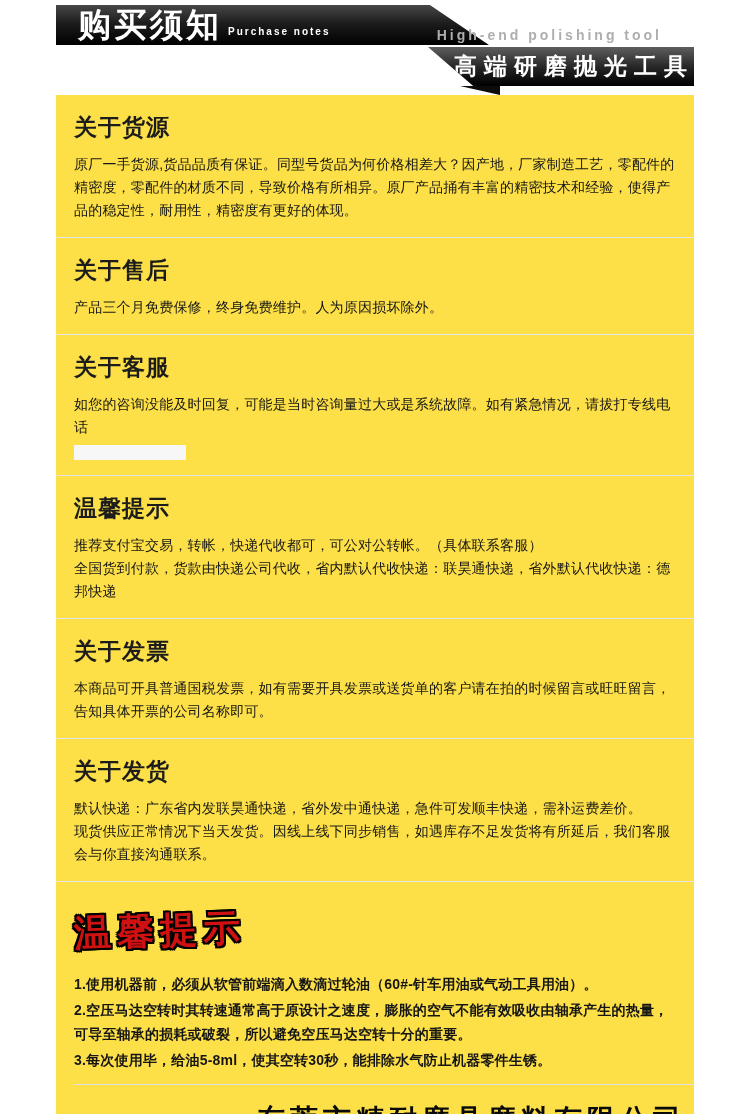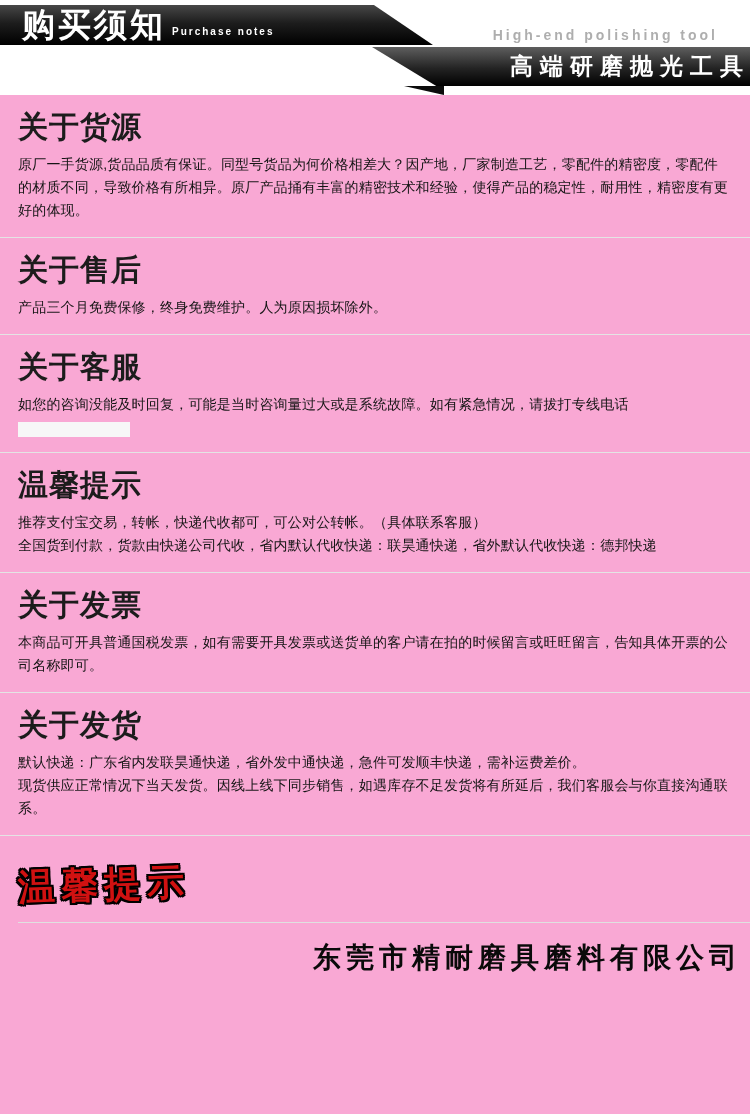--- a/index.html
+++ b/index.html
@@ -1,19 +1,19 @@
 <!DOCTYPE html>
 <html><head>
 <meta charset="utf-8">
 <style>
   * { margin:0; padding:0; box-sizing:border-box; }
   html,body { background:#fff; }
   .page {
-    position:relative; width:750px; height:1114px; margin:0 auto;
-    background:#f9a8d4; overflow:hidden;
+    position:relative; width:638px; height:1114px; margin:0 auto;
+    background:#fde047; overflow:hidden;
     font-family:"Liberation Sans","DejaVu Sans",sans-serif;
     color:#151515;
   }
 
   
   .banner { position:relative; height:95px; background:#fff; }
   .ribbon1 {
     position:absolute; top:5px; left:0; width:492px; height:40px;
     background:linear-gradient(180deg,#474747 0%,#1d1d1d 45%,#000 100%);
     clip-path:polygon(0 0, 76% 0, 88% 100%, 0 100%);
@@ -44,21 +44,21 @@
     font-family:"DejaVu Serif","Liberation Serif",serif; white-space:nowrap;
   }
   .ribbon2-tail {
     position:absolute; top:86px; left:404px; width:40px; height:9px;
     background:#0c0c0c; clip-path:polygon(0 0, 100% 0, 100% 100%);
   }
 
   
   .content { padding:0 18px; }
   .sec-heading {
-    font-size:30px; line-height:30px; font-weight:600; color:#1c1c1c;
+    font-size:23px; line-height:30px; font-weight:600; color:#1c1c1c;
     margin-top:17px; letter-spacing:1px;
   }
   .sec-para {
     font-size:14px; line-height:23px; color:#151515;
     margin-top:11px; font-weight:400; letter-spacing:0.2px;
   }
   .sec-para + .sec-para { margin-top:0; }
   .redacted-phone {
     width:112px; height:15px; background:#f7f7f7; margin-top:6px;
   }
@@ -142,19 +142,24 @@
 
     <div class="section">
       <div class="sec-heading">关于发货</div>
       <p class="sec-para">默认快递：广东省内发联昊通快递，省外发中通快递，急件可发顺丰快递，需补运费差价。</p>
       <p class="sec-para">现货供应正常情况下当天发货。因线上线下同步销售，如遇库存不足发货将有所延后，我们客服会与你直接沟通联系。</p>
       <hr class="divider">
     </div>
 
     <div>
       <div class="tips-title" style="color: rgb(208, 17, 17);">温馨提示</div>
+      <div class="tips-list">
+        <div class="tip-item">1.使用机器前，必须从软管前端滴入数滴过轮油（60#-针车用油或气动工具用油）。</div>
+        <div class="tip-item">2.空压马达空转时其转速通常高于原设计之速度，膨胀的空气不能有效吸收由轴承产生的热量，可导至轴承的损耗或破裂，所以避免空压马达空转十分的重要。</div>
+        <div class="tip-item">3.每次使用毕，给油5-8ml，使其空转30秒，能排除水气防止机器零件生锈。</div>
+      </div>
     </div>
   </div>
 
   <hr class="footer-divider">
   <div class="company">东莞市精耐磨具磨料有限公司</div>
 
 </div>
 
 </body></html>

